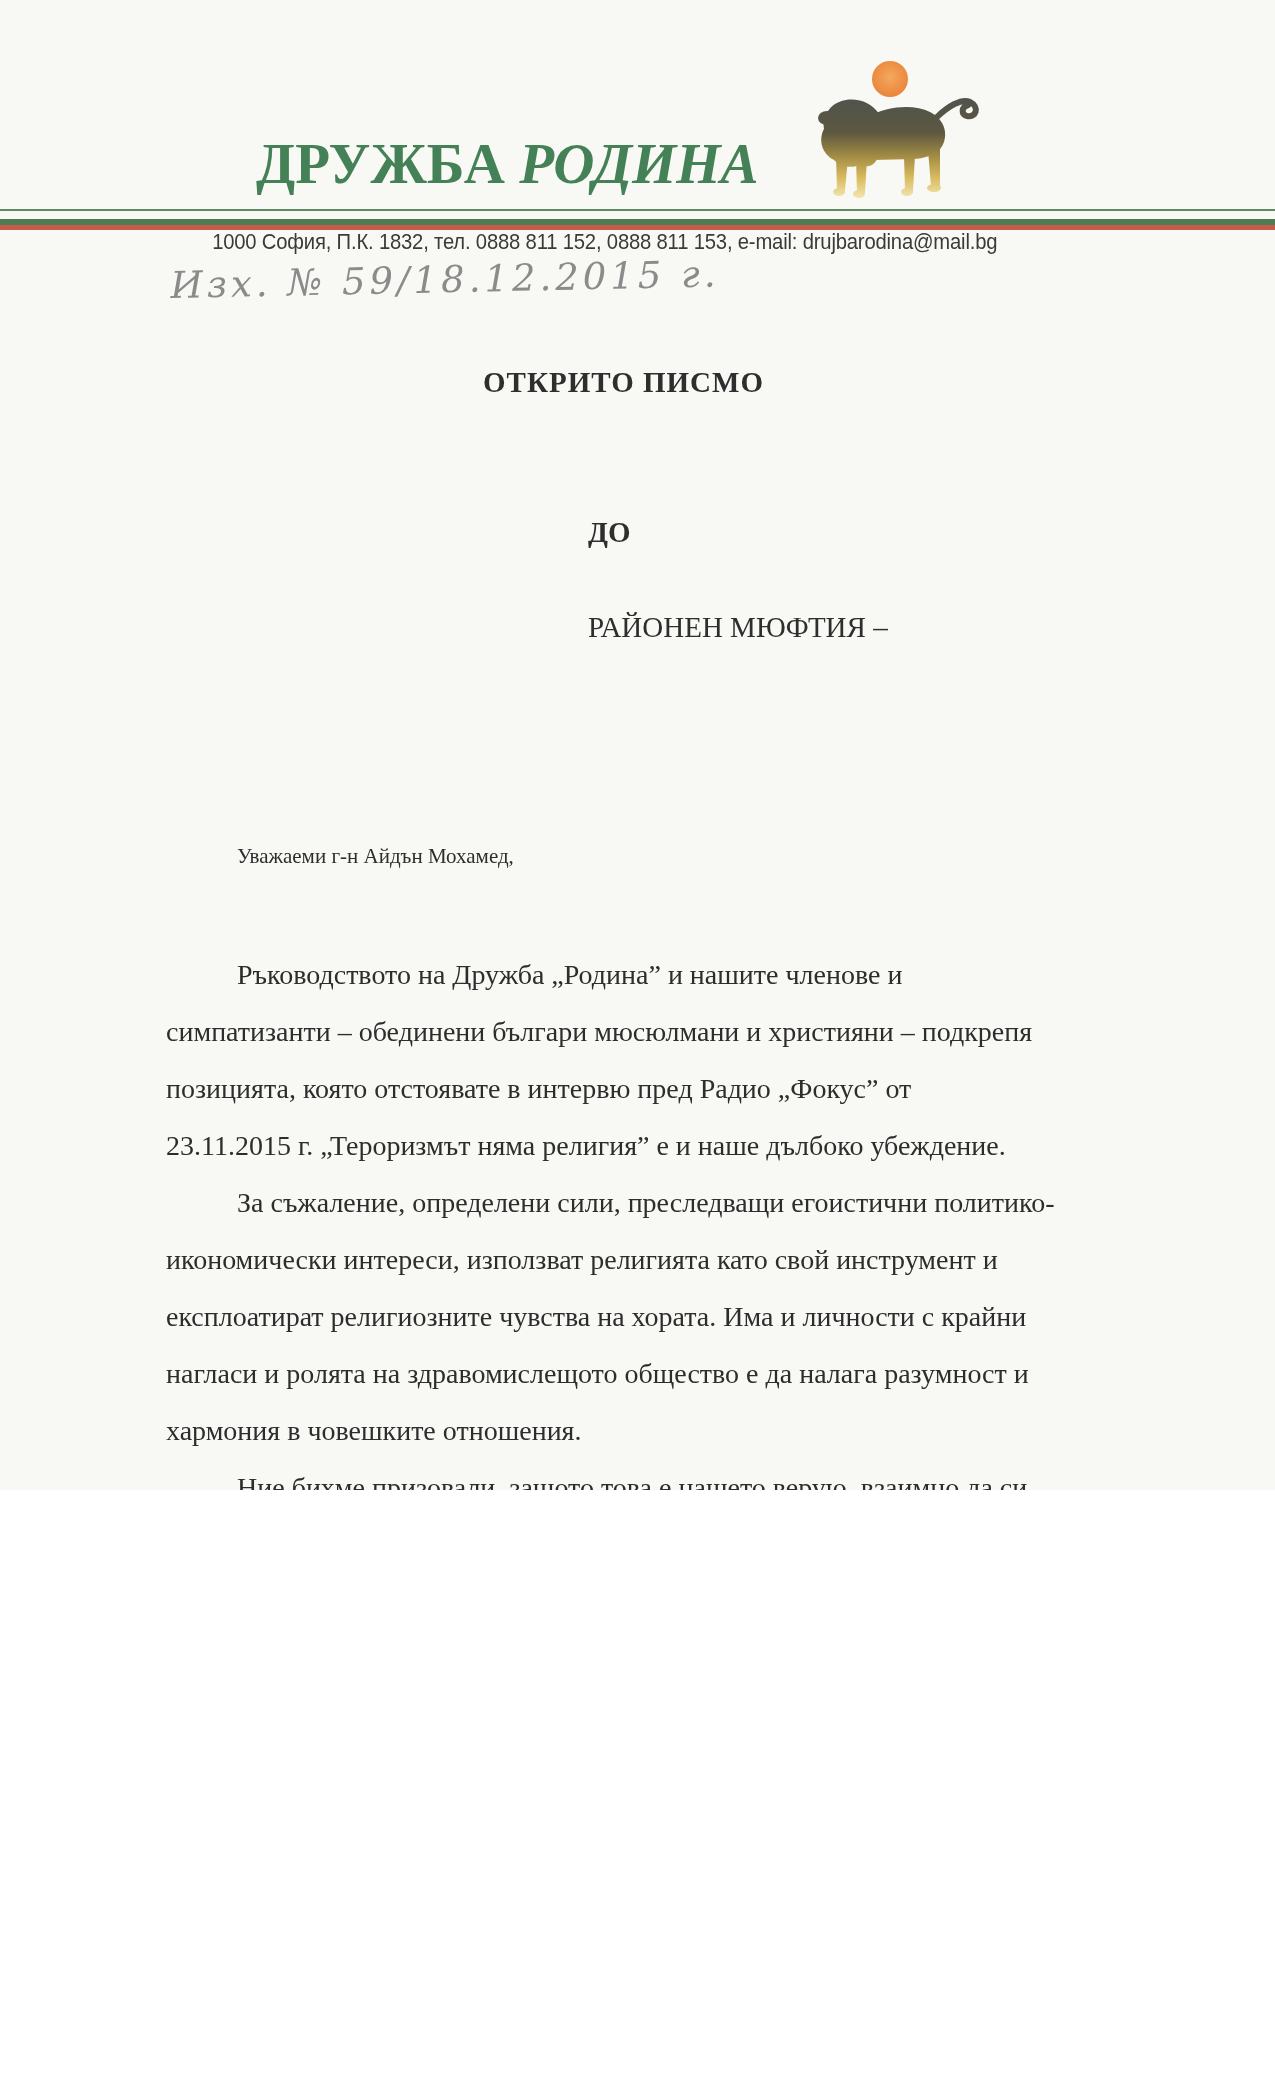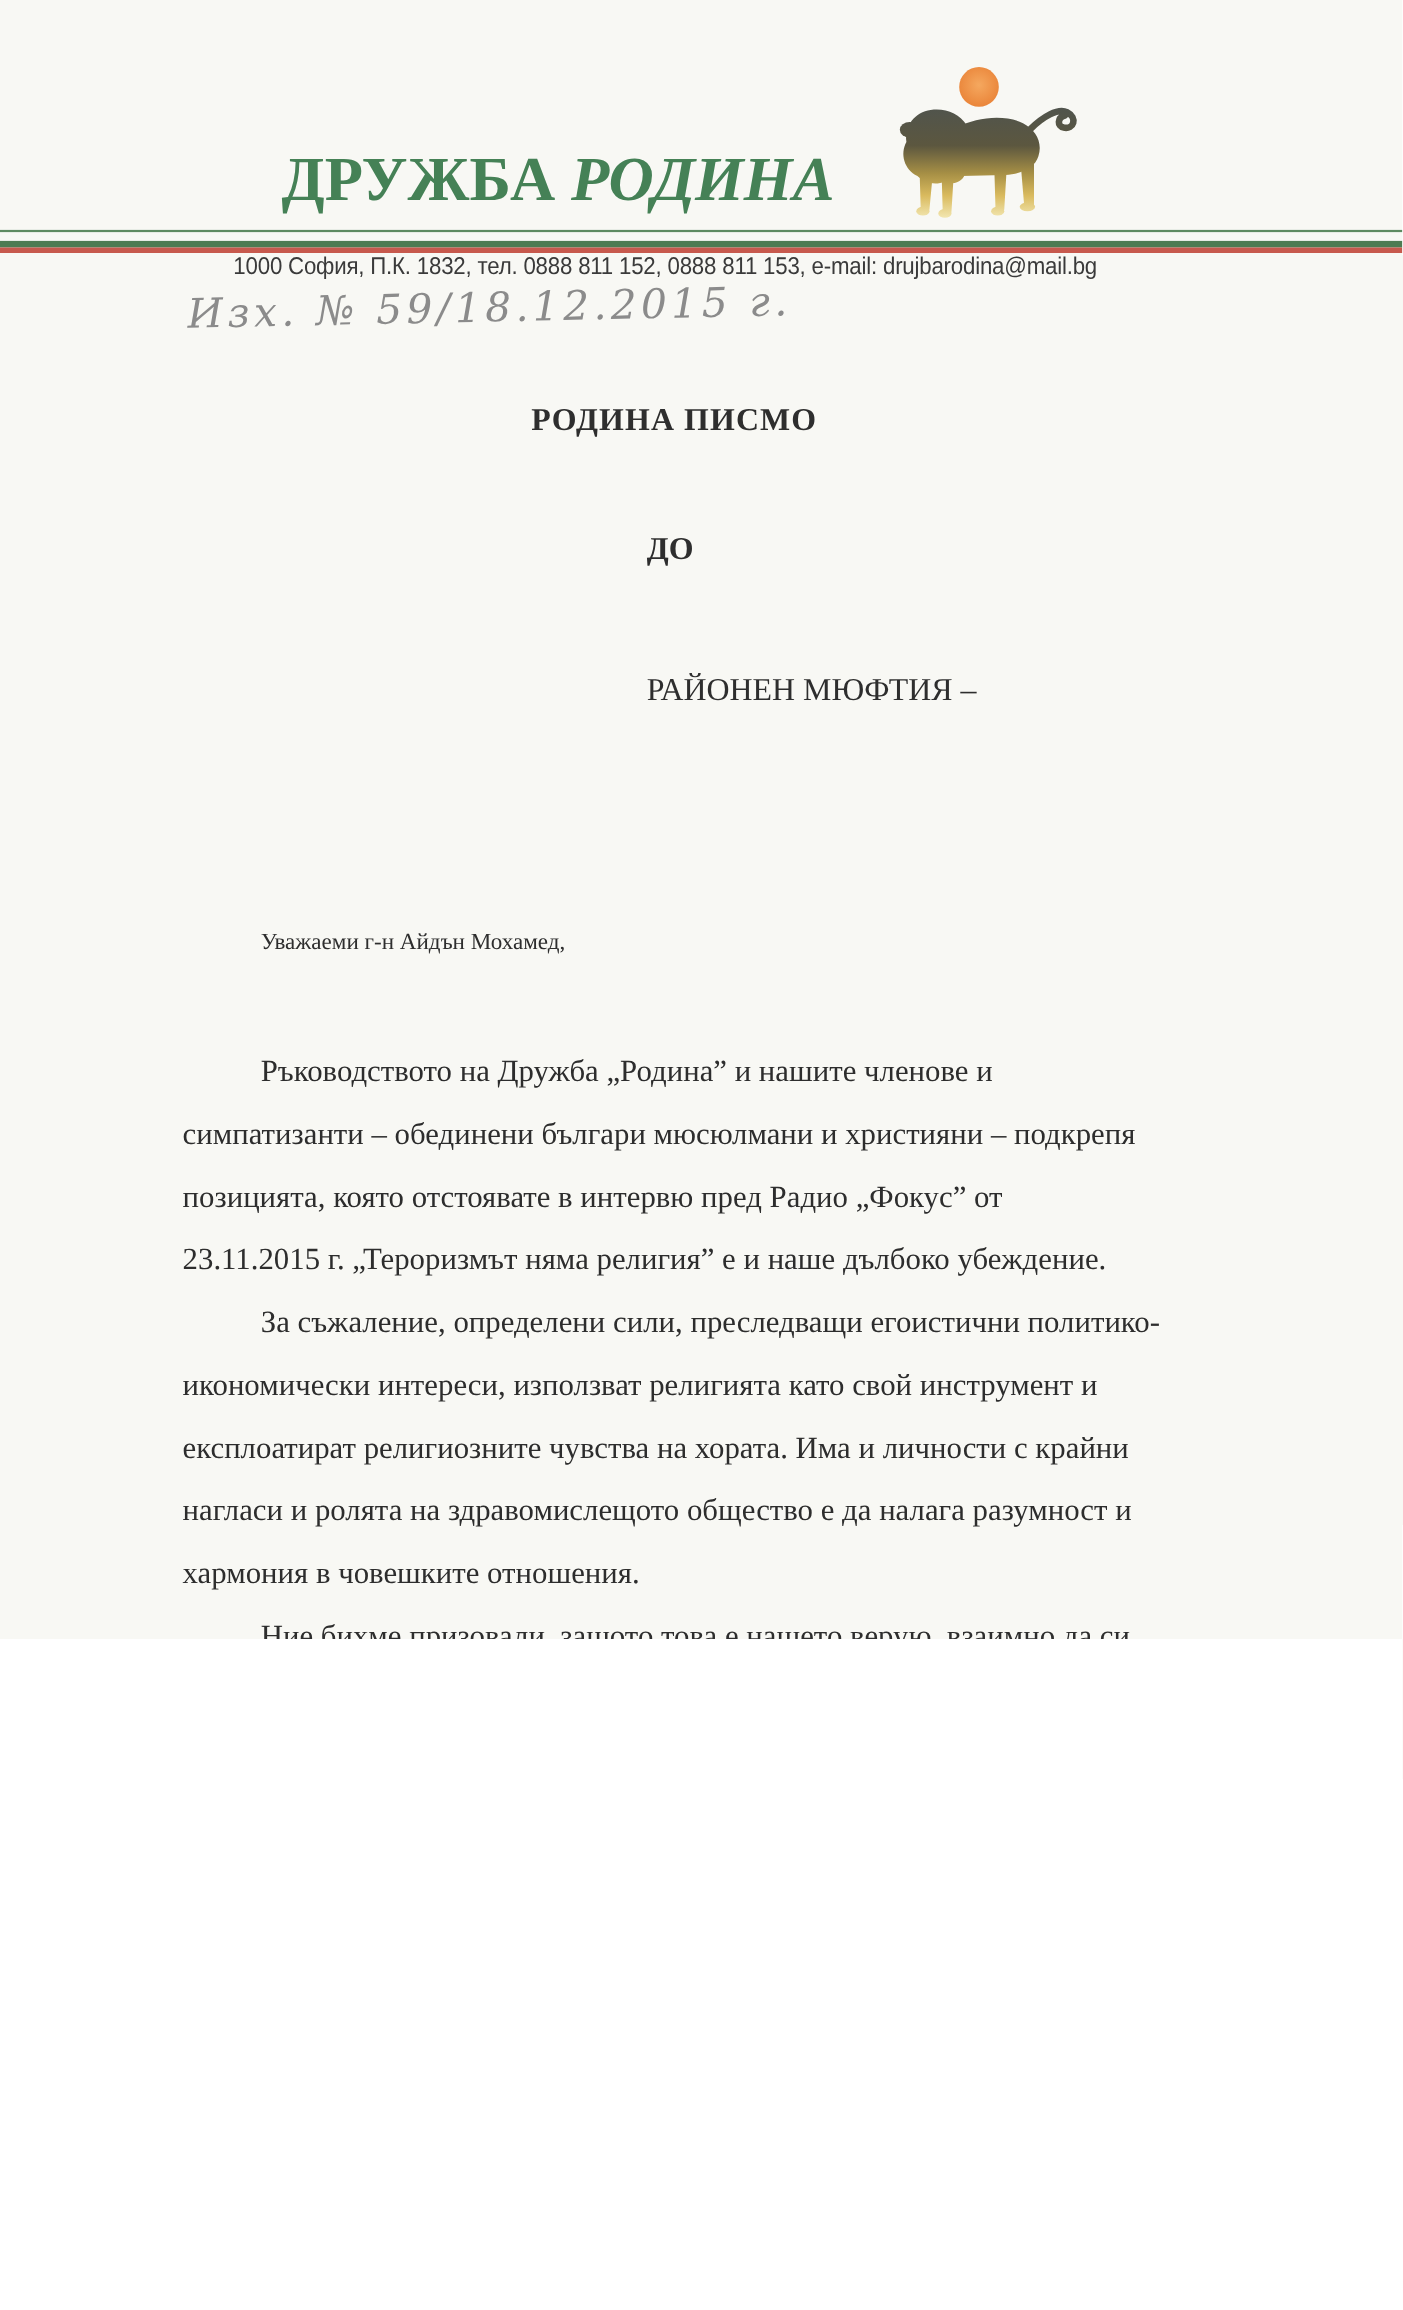--- a/index.html
+++ b/index.html
@@ -47,21 +47,21 @@
     transform:rotate(-1.2deg);transform-origin:left top;
     white-space:nowrap;
   }
   
   .letter-title{
     position:absolute;left:483px;top:366px;
     font-size:29px;font-weight:bold;letter-spacing:1px;white-space:nowrap;
   }
   .addr{position:absolute;left:588px;font-size:29px;white-space:nowrap;}
   .addr.b{font-weight:bold;}
-  .to-label{top:483px;}
+  .to-label{top:516px;}
   .addr-name{top:567px;}
   .addr-role{top:611px;}
   .addr-region{top:655px;}
   .salutation{
     position:absolute;left:237px;top:844px;
     font-size:21px;white-space:nowrap;
   }
   .body-text{
     position:absolute;left:166px;top:946px;width:1060px;
   }
@@ -118,21 +118,21 @@
     <div class="green"></div>
     <div class="red"></div>
   </div>
 
   <div class="contact-wrap">
     <span class="contact">1000 София, П.К. 1832, тел. 0888 811 152, 0888 811 153, e-mail: drujbarodina@mail.bg</span>
   </div>
 
   <div class="handwritten">Изх. № 59/18.12.2015 г.</div>
 
-  <div class="letter-title">РОДИНА ПИСМО</div>
+  <div class="letter-title">ОТКРИТО ПИСМО</div>
 
   <div class="addr b to-label">ДО</div>
   <div class="addr addr-role">РАЙОНЕН МЮФТИЯ –</div>
 
   <div class="salutation">Уважаеми г-н Айдън Мохамед,</div>
 
   <div class="body-text">
     <p>Ръководството на Дружба „Родина” и нашите членове и
 симпатизанти – обединени българи мюсюлмани и християни – подкрепя
 позицията, която отстоявате в интервю пред Радио „Фокус” от

